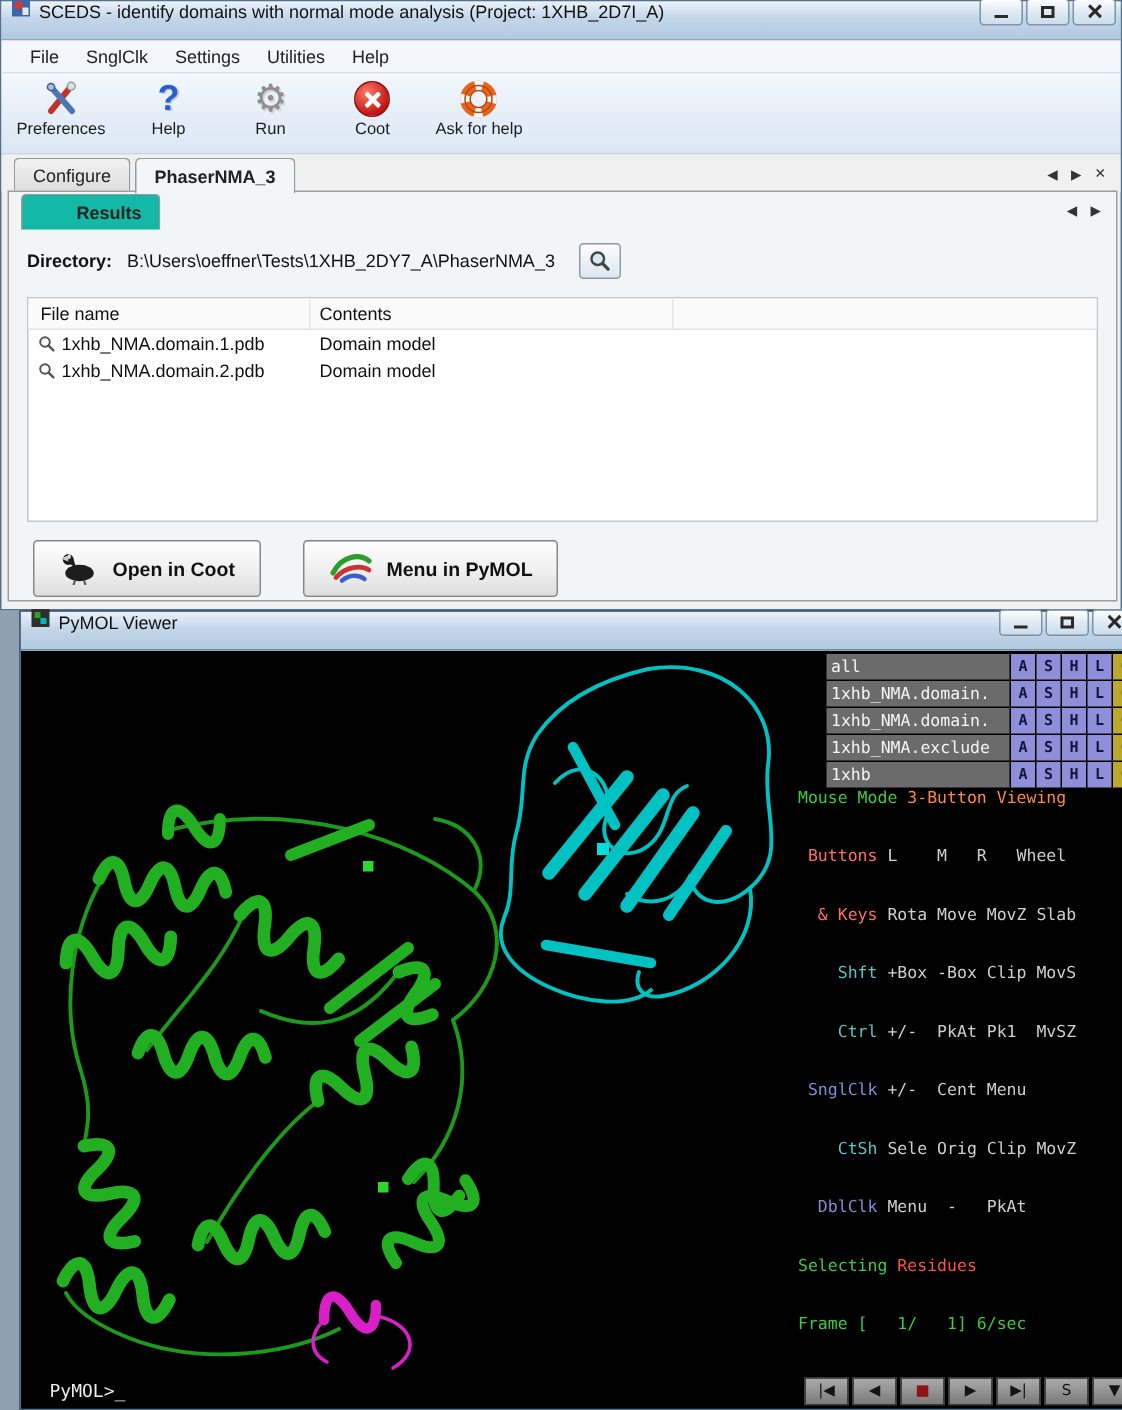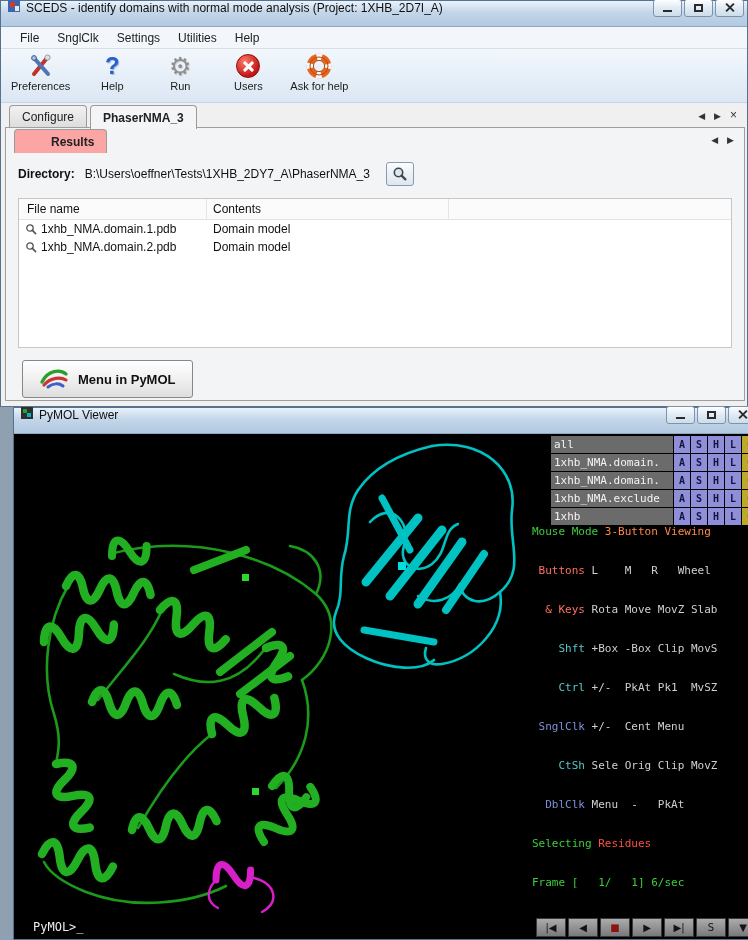--- a/index.html
+++ b/index.html
@@ -42,21 +42,21 @@
 
   
   .tabrow { height:25px; display:flex; align-items:flex-end; padding-left:8px; position:relative; background:#f0f0f0; }
   .tab { font-size:12px; color:#222; padding:4px 12px; border:1px solid #9a9a9a; border-bottom:none;
     border-radius:4px 4px 0 0; background:linear-gradient(#f2f2f2,#dcdcdc); margin-right:3px; position:relative; }
   .tab.active { background:#f4f5f7; font-weight:bold; top:1px; z-index:2; padding-top:5px; }
   .tab-nav { position:absolute; right:10px; top:7px; display:flex; gap:9px; font-size:9px; color:#333; align-items:center; }
   .tab-nav .nx { font-size:12px; margin-top:-2px; }
   .notebook { position:absolute; left:4px; width:740px; top:126px; height:274px; border:1px solid #9e9e9e; background:#f3f4f6; }
   .subtabrow { height:24px; display:flex; align-items:flex-end; padding-left:8px; position:relative; }
-  .subtabrow .tab.active { background:#fca5a5;padding-left:36px; }
+  .subtabrow .tab.active { background:#14b8a6;padding-left:36px; }
   .content { padding:4px 12px 0; }
 
   
   .dir-row { display:flex; align-items:center; height:32px; margin-top:2px; }
   .dir-label { font-size:12px; font-weight:bold; color:#111; }
   .dir-value { font-size:12px; color:#111; margin-left:10px; }
   .search-btn { width:28px; height:24px; margin-left:16px; border:1px solid #8a9aad; border-radius:3px;
     background:linear-gradient(#fbfcfe,#dde6f0); display:flex; align-items:center; justify-content:center; }
   .ftable { margin-top:8px; background:#fff; border:1px solid #c6c6c6; height:150px; font-size:12px; color:#111; }
   .thead { display:flex; height:21px; align-items:center; border-bottom:1px solid #e2e2e2; background:#fbfbfb; }
@@ -146,21 +146,21 @@
     <div class="tool">
       <span class="tool-icon">
           <span class="gear-icon">⚙</span>
         </span>
       <span class="tool-label">Run</span>
     </div>
     <div class="tool">
       <span class="tool-icon">
           <span class="abort-icon"></span>
         </span>
-      <span class="tool-label">Users</span>
+      <span class="tool-label">Coot</span>
     </div>
     <div class="tool">
       <span class="tool-icon">
         <svg width="26" height="26">
           <circle cx="13" cy="13" r="9" fill="none" stroke="#e8641c" stroke-width="6.5"></circle>
           <circle cx="13" cy="13" r="9" fill="none" stroke="#f6f8fb" stroke-width="6.5" stroke-dasharray="5 9.14" stroke-dashoffset="2.5"></circle>
           <circle cx="13" cy="13" r="9" fill="none" stroke="#b14a10" stroke-width="1"></circle>
           <circle cx="13" cy="13" r="5.6" fill="none" stroke="#b14a10" stroke-width="1"></circle>
         </svg>
       </span>
@@ -219,20 +219,34 @@
                 <circle cx="5" cy="5" r="3.2" fill="none" stroke="#555" stroke-width="1.3"></circle>
                 <line x1="7.4" y1="7.4" x2="10.6" y2="10.6" stroke="#555" stroke-width="1.6" stroke-linecap="round"></line>
               </svg>
               <span>1xhb_NMA.domain.2.pdb</span>
             </span>
           <span class="td-contents">Domain model</span>
         </div>
       </div>
 
       <div class="action-row">
+        <div class="big-btn">
+          <span>
+            <svg width="27" height="25">
+              <ellipse cx="14" cy="17" rx="9.5" ry="5.5" fill="#1d1d1d"></ellipse>
+              <circle cx="6.5" cy="8" r="3.6" fill="#1d1d1d"></circle>
+              <path d="M5 9 L12 14 L10 8 Z" fill="#1d1d1d"></path>
+              <path d="M6.5 5.2 L1.6 7.4 L6.5 9.4 Z" fill="#c9cfc9"></path>
+              <ellipse cx="7.2" cy="6" rx="1" ry="1.7" fill="#ddd"></ellipse>
+              <line x1="11" y1="22" x2="10" y2="25" stroke="#555" stroke-width="1.4"></line>
+              <line x1="17" y1="22" x2="18" y2="25" stroke="#555" stroke-width="1.4"></line>
+            </svg>
+          </span>
+          <span>Open in Coot</span>
+        </div>
         <div class="big-btn">
           <span>
             <svg width="30" height="24">
               <path d="M3 16 C9 4 21 3 27 8" stroke="#2aa02a" stroke-width="3.4" fill="none" stroke-linecap="round"></path>
               <path d="M5 19 C12 11 22 11 27 14" stroke="#cc3333" stroke-width="3.2" fill="none" stroke-linecap="round"></path>
               <path d="M9 21 C14 17 20 17 24 20" stroke="#3a5fc8" stroke-width="3" fill="none" stroke-linecap="round"></path>
             </svg>
           </span>
           <span>Menu in PyMOL</span>
         </div>

